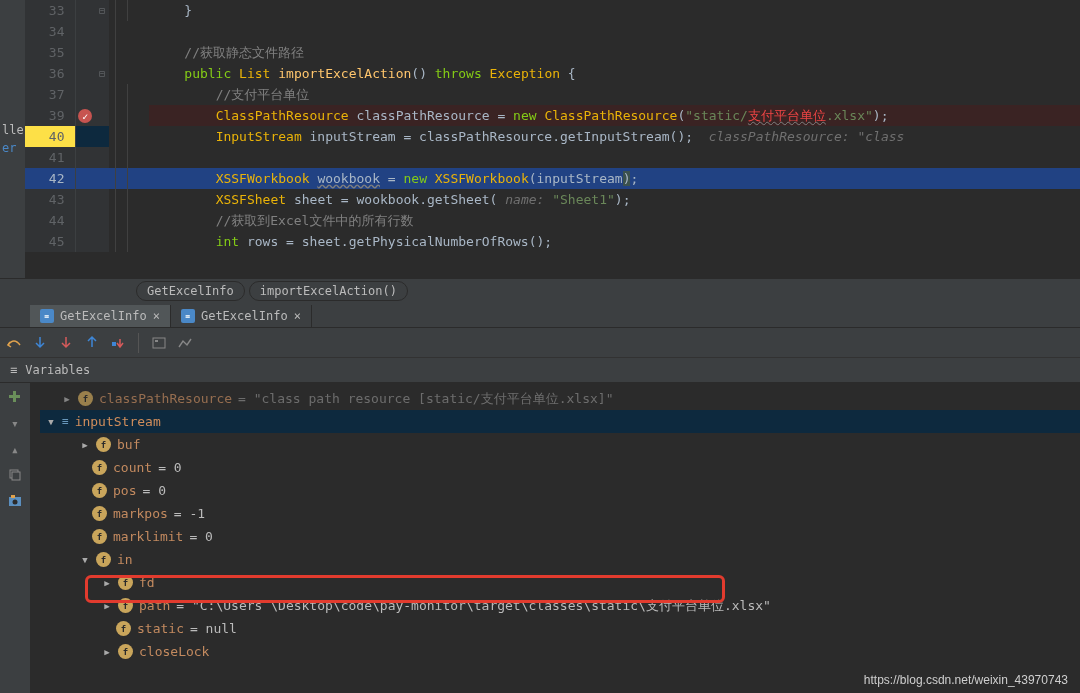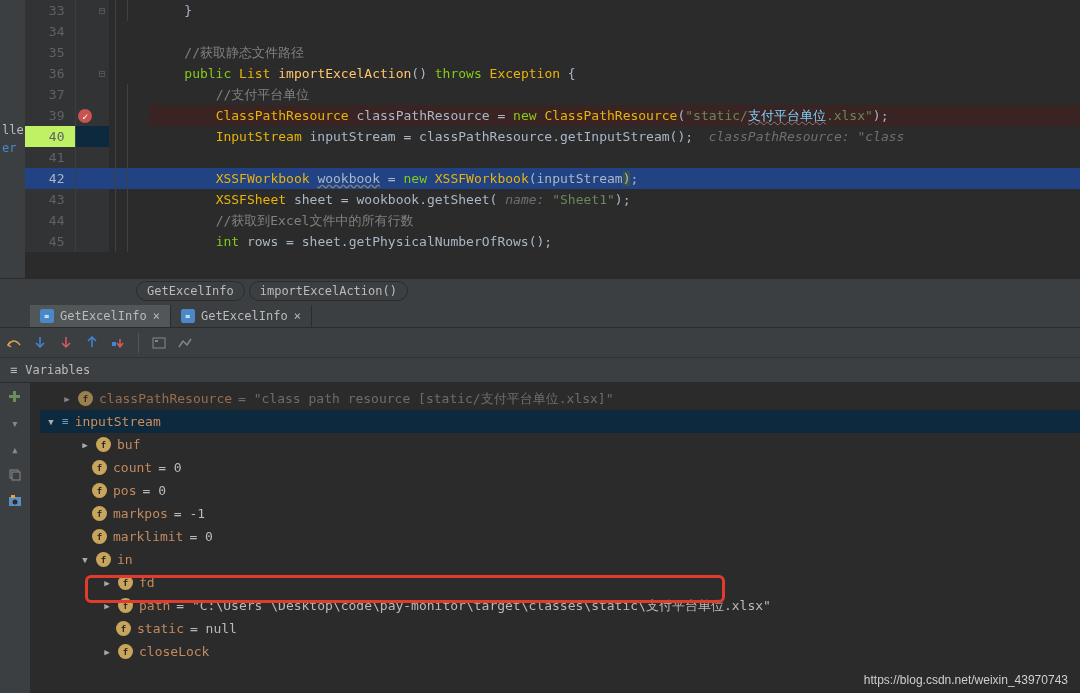--- a/index.html
+++ b/index.html
@@ -14,21 +14,21 @@
   .marker-cell { width:20px; background:#313335; text-align:center; vertical-align:middle; }
   .fold-cell { width:14px; background:#313335; text-align:center; vertical-align:middle; color:#606366; font-size:10px;}
   .guide-cell { width:40px; background:#2b2b2b; vertical-align:top; position:relative; }
   .guide-cell.bar1::before { content:""; position:absolute; left:6px; top:0; bottom:0; width:1px; background:#404040; }
   .guide-cell.bar2::after { content:""; position:absolute; left:18px; top:0; bottom:0; width:1px; background:#404040; }
   .code-cell { padding-left:4px; white-space:pre; height:21px; vertical-align:middle; }
   .k-comment { color:#808080; }
   .k-keyword { color:#84cc16; }
   .k-type { color:#eab308; }
   .k-string { color:#6A8759; }
-  .k-string-u { color:#7dd3fc; text-decoration: underline wavy #808080; text-decoration-thickness:1px;}
+  .k-string-u { color:#ef4444; text-decoration: underline wavy #808080; text-decoration-thickness:1px;}
   .k-method { color:#ffc66d; }
   .k-hint { color:#707070; font-style:italic; }
   .line-highlight { background:#214283 !important; }
   .line-select-full td.code-cell { background:#214283; }
   .line-select-full td.guide-cell { background:#214283; }
   .line39 td.code-cell { background:#3a2323; }
   .err-badge { display:inline-flex; width:14px; height:14px; border-radius:50%; background:#c75450; color:#fff; align-items:center; justify-content:center; font-size:10px; font-weight:bold; }
   .paren-hl { background:#3b514d; }
   .sel-whole .gutter-cell { background:#0d293e; }
 
@@ -125,21 +125,21 @@
 
           <tr class="line39">
             <td class="gutter-cell">39</td>
             <td class="marker-cell"><span class="err-badge">✓</span></td>
             <td class="fold-cell"></td>
             <td class="guide-cell bar1 bar2"></td>
             <td class="code-cell">        <span class="k-type">ClassPathResource</span> classPathResource = <span class="k-keyword">new</span> <span class="k-type">ClassPathResource</span>(<span class="k-string">"static/</span><span class="k-string-u">支付平台单位</span><span class="k-string">.xlsx"</span>);</td>
           </tr>
 
           <tr class="sel-whole">
-            <td class="gutter-cell" style="background:#bef264">40</td>
+            <td class="gutter-cell" style="background:#fde047">40</td>
             <td class="marker-cell" style="background:#0d293e"></td>
                 <td class="fold-cell" style="background:#0d293e"></td>
             <td class="guide-cell bar1 bar2"></td>
             <td class="code-cell">        <span class="k-type">InputStream</span> inputStream = classPathResource.getInputStream();  <span class="k-hint">classPathResource: "class</span></td>
           </tr>
 
           <tr>
             <td class="gutter-cell">41</td>
             <td class="marker-cell"></td>
                 <td class="fold-cell"></td>

